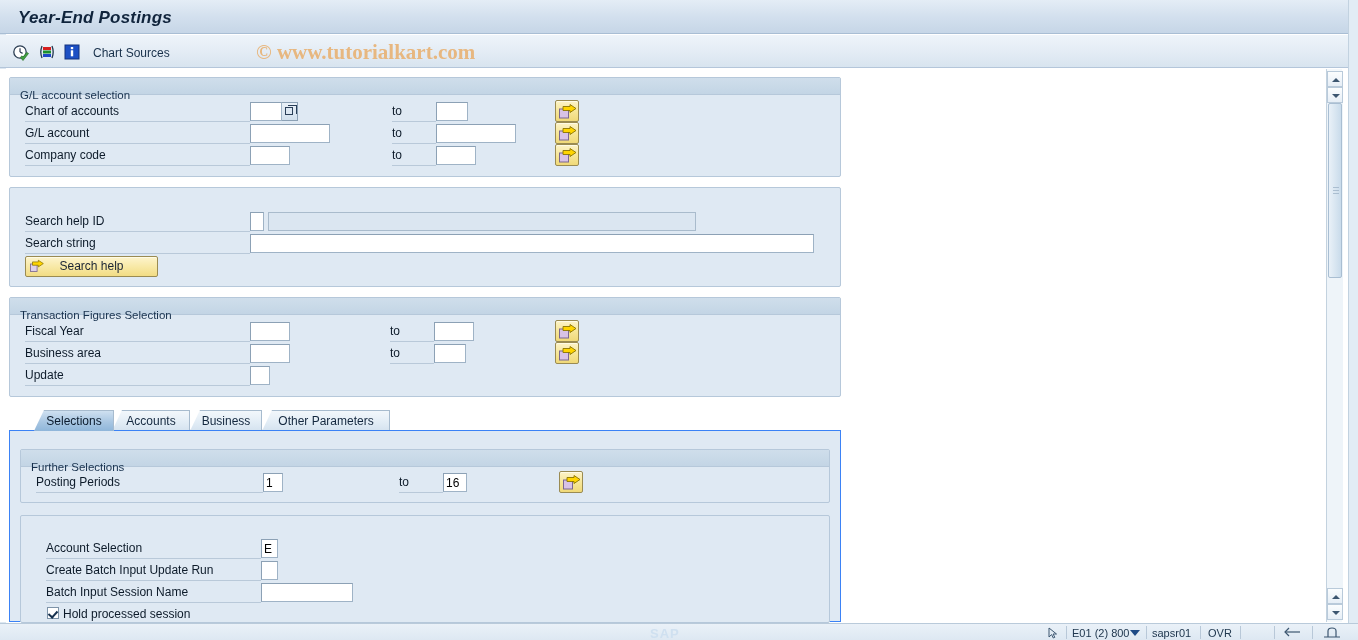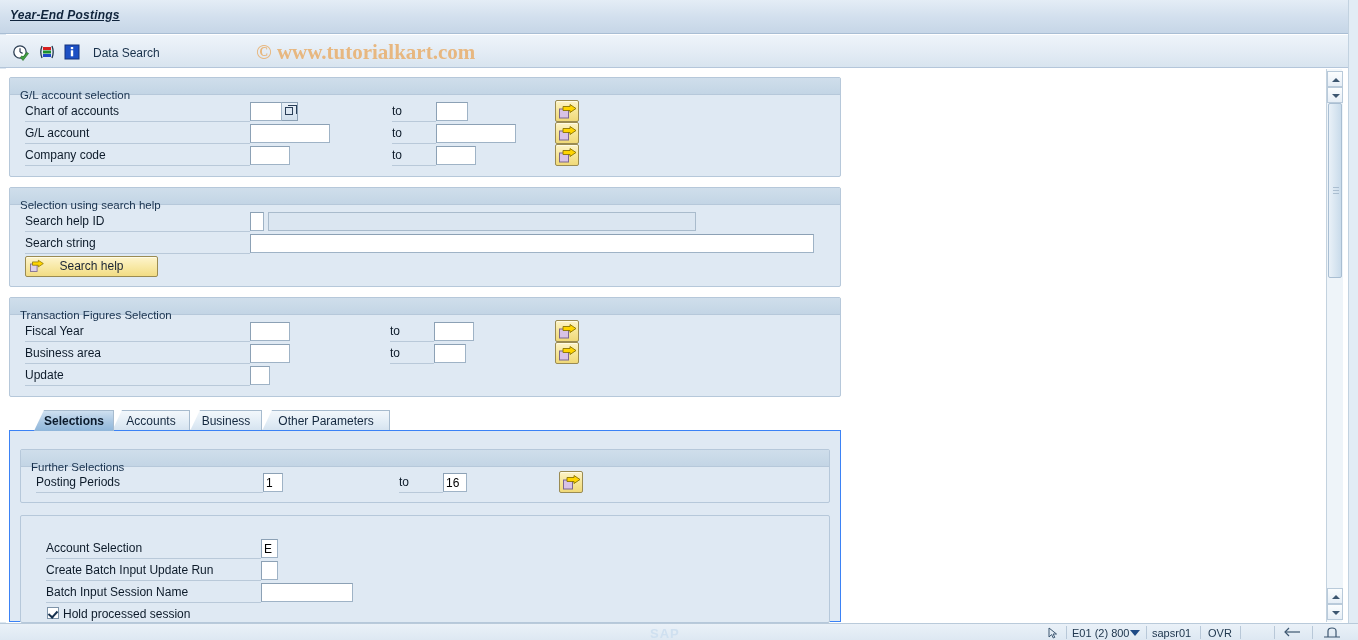--- a/index.html
+++ b/index.html
@@ -18,23 +18,23 @@
     background: #ffffff;
   }
 
   
   .titlebar {
     position: absolute; left: 0; top: 0; width: 1358px; height: 34px;
     background: linear-gradient(to bottom, #e4edf6 0%, #d3e0ee 50%, #c6d6e7 100%);
     border-bottom: 1px solid #a9bed4;
   }
   .titlebar .ttl {
-    position: absolute; left: 10px; top: 8px;
-    font-size: 12px; font-weight: bold; font-style: italic;
-    color: #10243c; letter-spacing: 0.2px; text-decoration: underline;
+    position: absolute; left: 18px; top: 8px;
+    font-size: 17px; font-weight: bold; font-style: italic;
+    color: #10243c; letter-spacing: 0.2px;
   }
   .win-left-edge {
     position:absolute; left:0; top:0; width:6px; height:640px;
     background:#dce7f1;
   }
 
   
   .toolbar {
     position: absolute; left: 0; top: 35px; width: 1358px; height: 33px;
     background: linear-gradient(to bottom, #eef4fa 0%, #e2ebf4 60%, #d8e4ef 100%);
@@ -161,21 +161,21 @@
     font-size: 12px; color: #14283f;
     line-height: 20px;
     text-align: center;
     border-radius: 0;
     -webkit-clip-path: polygon(10px 0, 100% 0, 100% 100%, 0 100%);
     clip-path: polygon(10px 0, 100% 0, 100% 100%, 0 100%);
   }
   .tab.active {
     background: linear-gradient(to bottom,#cfe0f0 0%, #a8c6e2 55%, #8fb6da 100%);
     color: #0b1b2d;
-    font-weight: bold;
+    font-weight: normal;
     z-index: 3;
   }
   .tabpane {
     position: absolute;
     background: #dfe9f3;
     border: 1px solid #3b82f6;
   }
 
   
   .cbx {
@@ -283,21 +283,21 @@
   </div>
 
   <div class="tb-icon ic-info">
     <svg width="16" height="16" viewBox="0 0 16 16">
       <rect x="1" y="1" width="14" height="14" fill="#1c4fc4" stroke="#12337f" stroke-width="1"></rect>
       <rect x="6.8" y="3" width="2.4" height="2.2" fill="#ffffff"></rect>
       <rect x="6.8" y="6.3" width="2.4" height="6" fill="#ffffff"></rect>
     </svg>
   </div>
 
-  <div class="tb-label">Data Search</div>
+  <div class="tb-label">Chart Sources</div>
   <div class="watermark">© www.tutorialkart.com</div>
 
   <div class="canvas">
 
     <div class="group" style="left:9px; top:8px; width:832px; height:100px;">
       <div class="ghdr">G/L account selection</div>
 
       <div class="lbl" style="left:15px; top:23px;">Chart of accounts</div>
       <div class="dotline" style="left:15px; top:43px; width:225px;"></div>
       <input class="inp" style="left: 240px; top: 24px; width: 32px;" value="">
@@ -335,21 +335,20 @@
       <input class="inp" style="left: 426px; top: 68px; width: 40px;" value="">
       <div class="msel" style="left:545px; top:66px;">
         <svg width="18" height="16" viewBox="0 0 18 16">
           <rect x="0.5" y="5" width="9" height="9" fill="#d8c2e6" stroke="#7b6790" stroke-width="1"></rect>
           <path d="M4 2.5 H11 V0.5 L17 4.5 L11 8.5 V6.5 H4 Z" fill="#ffd400" stroke="#8a7400" stroke-width="0.9"></path>
         </svg>
       </div>
     </div>
 
     <div class="group" style="left:9px; top:118px; width:832px; height:100px;">
-      <div class="ghdr">Selection using search help</div>
 
       <div class="lbl" style="left:15px; top:23px;">Search help ID</div>
       <div class="dotline" style="left:15px; top:43px; width:225px;"></div>
       <input class="inp" style="left: 240px; top: 24px; width: 14px;" value="">
       <input class="inp ro" style="left: 258px; top: 24px; width: 428px;" readonly="" value="">
 
       <div class="lbl" style="left:15px; top:45px;">Search string</div>
       <div class="dotline" style="left:15px; top:65px; width:225px;"></div>
       <input class="inp" style="left: 240px; top: 46px; width: 564px;" value="">
 

